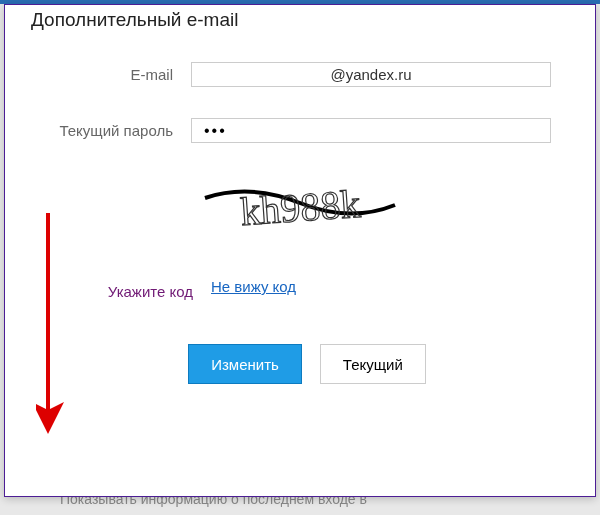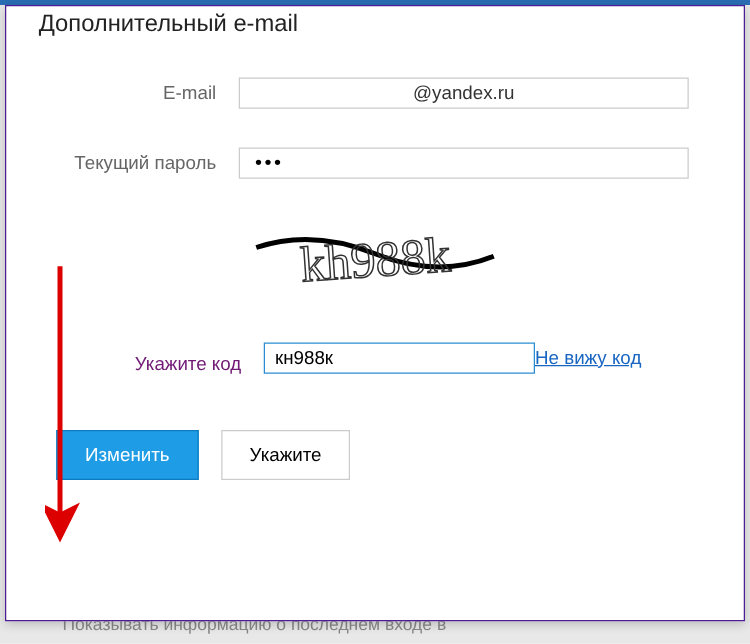--- a/index.html
+++ b/index.html
@@ -8,21 +8,21 @@
       font-size: 14px;
       background: #e8e8e8;
       width: 600px;
       height: 515px;
       position: relative;
       overflow: hidden;
     }
     .backdrop-text {
       position: absolute;
       bottom: 8px;
-      left: 50px;
+      left: 60px;
       color: #888;
       font-size: 14px;
       white-space: nowrap;
     }
     .modal {
       position: absolute;
       top: 4px;
       left: 4px;
       right: 4px;
       bottom: 18px;
@@ -101,20 +101,21 @@
     .link {
       color: #1866c2;
       text-decoration: underline;
       cursor: pointer;
       font-size: 15px;
     }
     .button-row {
       display: flex;
       gap: 18px;
       padding-left: 14px;
+      justify-content: center;
     }
     .btn {
       height: 40px;
       padding: 0 22px;
       font-size: 15px;
       border: 1px solid #ccc;
       background: #fff;
       cursor: pointer;
     }
     .btn-primary {
@@ -151,27 +152,26 @@
 
   <div class="captcha-row">
     <svg class="captcha-img" viewBox="0 0 200 80">
       <path d="M 5 35 Q 50 20 100 40 T 195 42" stroke="#000" stroke-width="4" fill="none"></path>
       <text x="40" y="58" font-size="40" font-family="cursive" fill="none" stroke="#333" stroke-width="1.2" transform="rotate(-4 100 40)">kh988k</text>
     </svg>
   </div>
 
   <div class="code-row">
     <label class="code-label">Укажите код</label>
-    <input type="text" class="text-input code" value="кн988к" style="">
     <a class="link">Не вижу код</a>
   </div>
 
   <div class="button-row">
     <button class="btn btn-primary">Изменить</button>
-    <button class="btn">Укажите</button>
+    <button class="btn">Текущий</button>
   </div>
 </div>
 
 <svg class="arrow-annotation" width="30" height="230">
   <defs>
     <marker id="ah" markerWidth="12" markerHeight="12" refX="6" refY="6" orient="auto">
       <path d="M2,2 L10,6 L2,10 L4,6 Z" fill="#d00"></path>
     </marker>
   </defs>
   <line x1="12" y1="5" x2="12" y2="210" stroke="#d00" stroke-width="4" marker-end="url(#ah)"></line>

